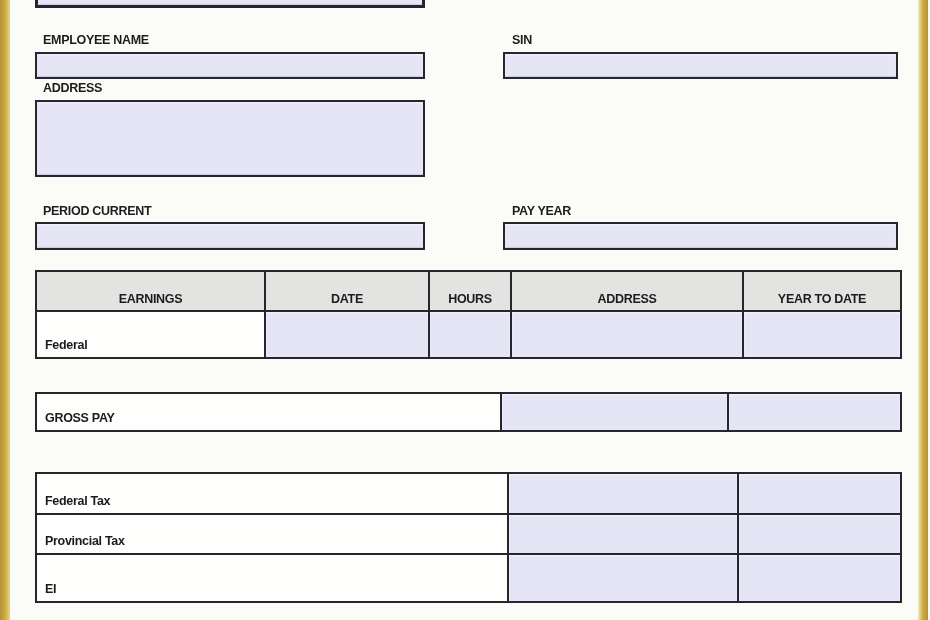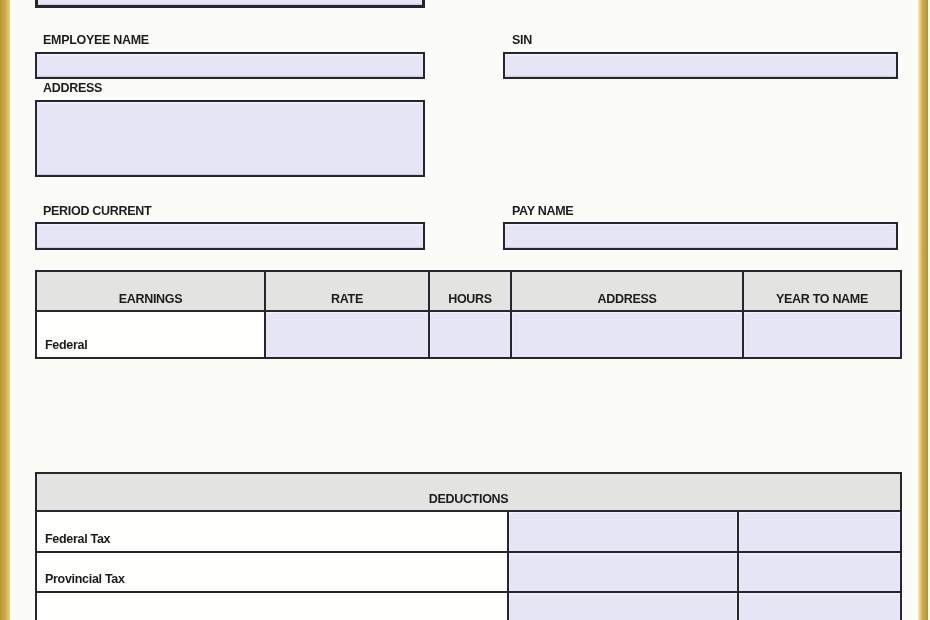--- a/index.html
+++ b/index.html
@@ -57,60 +57,71 @@
 
   <div class="lbl" style="left:512px; top:33px;">SIN</div>
   <div class="box" style="left:503px; top:52px; width:395px; height:27px;"></div>
 
   <div class="lbl" style="left:43px; top:81px;">ADDRESS</div>
   <div class="box" style="left:35px; top:100px; width:390px; height:77px;"></div>
 
   <div class="lbl" style="left:43px; top:204px;">PERIOD CURRENT</div>
   <div class="box" style="left:35px; top:222px; width:390px; height:28px;"></div>
 
-  <div class="lbl" style="left:512px; top:204px;">PAY NAME</div>
+  <div class="lbl" style="left:512px; top:204px;">PAY YEAR</div>
   <div class="box" style="left:503px; top:222px; width:395px; height:28px;"></div>
 
   <table class="grid" style="left:35px; top:270px; width:865px;">
     <colgroup>
       <col style="width:229px">
         <col style="width:164px">
         <col style="width:82px">
       <col style="width:232px">
         <col style="width:158px">
     </colgroup>
     <tbody>
         <tr style="height:40px;">
       <th class="hdr-cell">EARNINGS</th>
-      <th class="hdr-cell">RATE</th>
+      <th class="hdr-cell">DATE</th>
       <th class="hdr-cell">HOURS</th>
       <th class="hdr-cell">ADDRESS</th>
-      <th class="hdr-cell">YEAR TO NAME</th>
+      <th class="hdr-cell">YEAR TO DATE</th>
     </tr>
     <tr style="height:47px;">
       <td class="label-cell">Federal</td>
       <td class="input-cell inner-shadow"></td>
       <td class="input-cell inner-shadow"></td>
       <td class="input-cell inner-shadow"></td>
       <td class="input-cell inner-shadow"></td>
     </tr>
   </tbody>
     </table>
 
+  <table class="grid" style="left:35px; top:392px; width:865px;">
+    <colgroup>
+      <col style="width:465px">
+        <col style="width:227px">
+        <col style="width:173px">
+    </colgroup>
+    <tbody>
+        <tr style="height:38px;">
+      <td class="label-cell">GROSS PAY</td>
+      <td class="input-cell inner-shadow"></td>
+      <td class="input-cell inner-shadow"></td>
+    </tr>
+  </tbody>
+    </table>
 
   <table class="grid" style="left:35px; top:472px; width:865px;">
     <colgroup>
       <col style="width:472px">
         <col style="width:230px">
         <col style="width:163px">
     </colgroup>
     <tbody>
-        <tr style="height:38px;">
-      <th class="hdr-cell" colspan="3">DEDUCTIONS</th>
-    </tr>
     <tr style="height:41px;">
       <td class="label-cell">Federal Tax</td>
       <td class="input-cell inner-shadow"></td>
       <td class="input-cell inner-shadow"></td>
     </tr>
     <tr style="height:40px;">
       <td class="label-cell">Provincial Tax</td>
       <td class="input-cell inner-shadow"></td>
       <td class="input-cell inner-shadow"></td>
     </tr>

